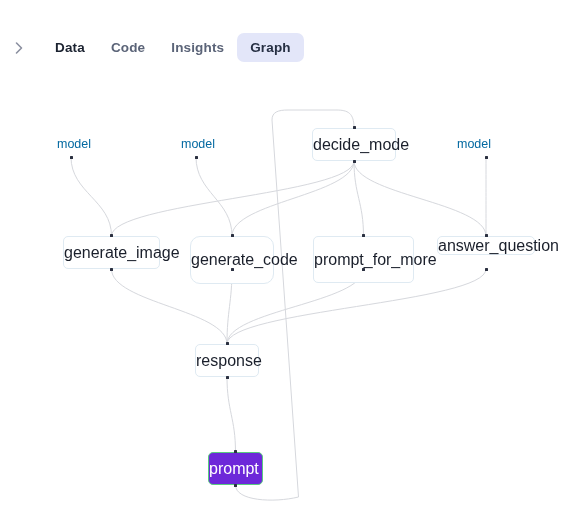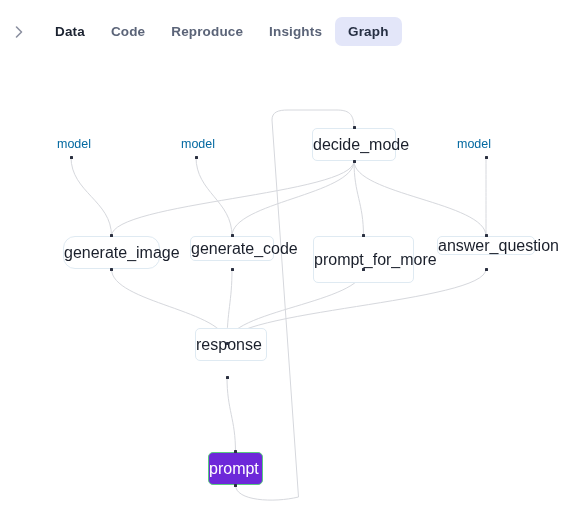--- a/index.html
+++ b/index.html
@@ -16,20 +16,21 @@
     position: relative;
   }
 
   
   .tabbar {
     display: flex;
     align-items: center;
     height: 63px;
     padding-left: 8px;
     box-sizing: border-box;
+    margin-top: 16px;
   }
   .chevron {
     width: 22px;
     height: 22px;
     display: flex;
     align-items: center;
     justify-content: center;
     color: #8b90a0;
     flex: 0 0 auto;
     margin-right: 12px;
@@ -115,21 +116,20 @@
 
 <div class="tabbar">
   <div class="chevron">
     <svg width="12" height="14" viewBox="0 0 12 14" fill="none" aria-hidden="true">
       <path d="M3.5 2 L8.5 7 L3.5 12" stroke="#8b90a0" stroke-width="1.6" stroke-linecap="round" stroke-linejoin="round"></path>
     </svg>
   </div>
 
   <div class="tab first">Data</div>
   <div class="tab">Code</div>
-  <div class="tab">Reproduce</div>
   <div class="tab">Insights</div>
   <div class="tab active">Graph</div>
 </div>
 
 <div class="graph">
   <svg class="edges" id="edge-layer" viewBox="0 0 561 519" preserveAspectRatio="none">
       <path d="M 71 157 C 71 192.55, 111.5 200.45, 111.5 236" fill="none" stroke="#d6d8dd" stroke-width="1"></path>
       <path d="M 196 157 C 196 192.55, 232 200.45, 232 236" fill="none" stroke="#d6d8dd" stroke-width="1"></path>
       <path d="M 486 157 C 486 192.55, 486 200.45, 486 236" fill="none" stroke="#d6d8dd" stroke-width="1"></path>
       <path d="M 354 161 C 354 194.75, 111.5 202.25, 111.5 236" fill="none" stroke="#d6d8dd" stroke-width="1"></path>
@@ -137,46 +137,46 @@
       <path d="M 354 161 C 354 194.75, 363.5 202.25, 363.5 236" fill="none" stroke="#d6d8dd" stroke-width="1"></path>
       <path d="M 354 161 C 354 194.75, 486 202.25, 486 236" fill="none" stroke="#d6d8dd" stroke-width="1"></path>
       <path d="M 111.5 269 C 111.5 302.75, 227 310.25, 227 344" fill="none" stroke="#d6d8dd" stroke-width="1"></path>
       <path d="M 232 269 C 232 302.75, 227 310.25, 227 344" fill="none" stroke="#d6d8dd" stroke-width="1"></path>
       <path d="M 363.5 269 C 363.5 302.75, 227 310.25, 227 344" fill="none" stroke="#d6d8dd" stroke-width="1"></path>
       <path d="M 486 269 C 486 302.75, 227 310.25, 227 344" fill="none" stroke="#d6d8dd" stroke-width="1"></path>
       <path d="M 227 377 C 227 410.75, 235.5 418.25, 235.5 452" fill="none" stroke="#d6d8dd" stroke-width="1"></path>
       <path d="M 235.5 485 C 235.5 501, 273.5 503, 298.5 497 L 272 120 C 272 112, 278 110, 288 110 L 336 110 C 348 110, 354 113, 354 128" fill="none" stroke="#d6d8dd" stroke-width="1"></path>
     </svg>
   <div id="node-layer">
-      <div class="node" style="left: 63px; top: 236px; width: 97px; height: 33px; border-radius: 12px;">
+      <div class="node" style="left: 63px; top: 236px; width: 97px; height: 33px;">
         <span>generate_image</span>
       </div>
       <div class="port" style="left: 110px; top: 234px;"></div>
       <div class="port" style="left: 110px; top: 268px;"></div>
-      <div class="node" style="left: 190px; top: 236px; width: 84px; height: 25px;">
+      <div class="node" style="left: 190px; top: 236px; width: 84px; height: 48px; border-radius: 10px;">
         <span>generate_code</span>
       </div>
       <div class="port" style="left: 230.5px; top: 234px;"></div>
       <div class="port" style="left: 230.5px; top: 268px;"></div>
       <div class="node" style="left: 313px; top: 236px; width: 101px; height: 47px;">
         <span>prompt_for_more</span>
       </div>
       <div class="port" style="left: 362px; top: 234px;"></div>
       <div class="port" style="left: 362px; top: 268px;"></div>
       <div class="node" style="left: 437px; top: 236px; width: 98px; height: 19px;">
         <span>answer_question</span>
       </div>
       <div class="port" style="left: 484.5px; top: 234px;"></div>
       <div class="port" style="left: 484.5px; top: 268px;"></div>
       <div class="node" style="left: 312px; top: 128px; width: 84px; height: 33px;">
         <span>decide_mode</span>
       </div>
       <div class="port" style="left: 352.5px; top: 126px;"></div>
       <div class="port" style="left: 352.5px; top: 160px;"></div>
-      <div class="node" style="left: 195px; top: 328px; width: 72px; height: 33px;">
+      <div class="node" style="left: 195px; top: 344px; width: 64px; height: 33px;">
         <span>response</span>
       </div>
       <div class="port" style="left: 225.5px; top: 342px;"></div>
       <div class="port" style="left: 225.5px; top: 376px;"></div>
       <div class="node accent" style="left: 208px; top: 452px; width: 55px; height: 33px;">
         <span>prompt</span>
       </div>
       <div class="port" style="left: 234px; top: 450px;"></div>
       <div class="port" style="left: 234px; top: 484px;"></div>
       <div class="label" style="left: 57px; top: 137px;">model</div>

